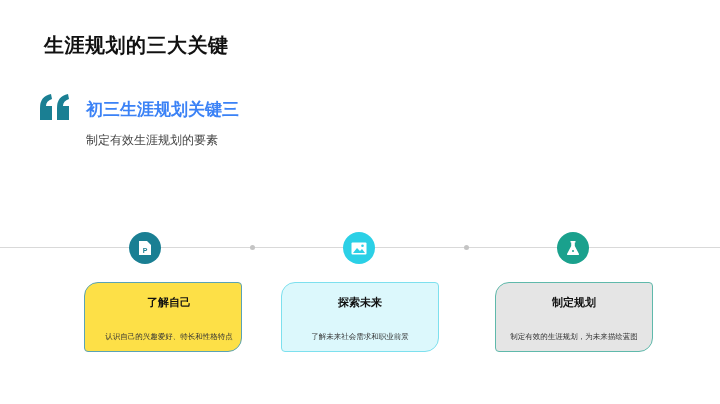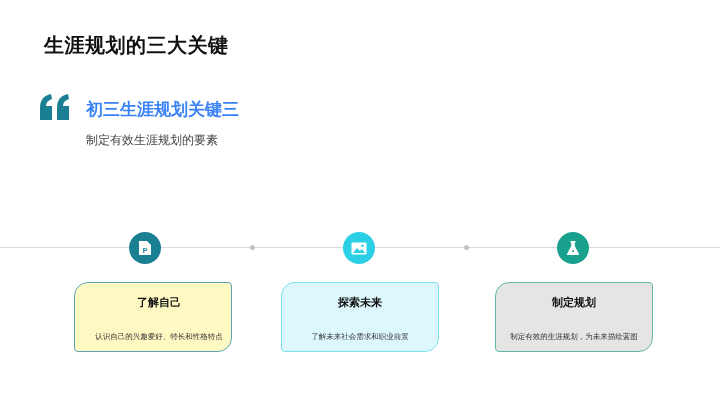--- a/index.html
+++ b/index.html
@@ -31,21 +31,21 @@
 <div class="timeline"></div>
 <div class="dot" style="left:250px;"></div>
 <div class="dot" style="left:464px;"></div>
 
 <div class="node" style="left:129px;background:#1a7f93;">
   <svg width="14" height="16" viewBox="0 0 14 16">
     <path d="M1 1 L9 1 L13 5 L13 15 L1 15 Z" fill="#ffffff"></path>
     <text x="7" y="13" font-size="7" text-anchor="middle" fill="#1a7f93" font-family="Liberation Sans, sans-serif" font-weight="bold">P</text>
   </svg>
 </div>
-<div class="card" style="left:74px;background:#fef9c3;border-color:#5aa3b5;padding-left:12px;">
+<div class="card" style="left:84px;background:#fde047;border-color:#5aa3b5;padding-left:12px;">
   <div class="card-title">了解自己</div>
   <div class="card-text">认识自己的兴趣爱好、特长和性格特点</div>
 </div>
 
 <div class="node" style="left:343px;background:#2bd0e6;">
   <svg width="16" height="13" viewBox="0 0 16 13">
     <rect x="0.5" y="0.5" width="15" height="12" rx="1" fill="#ffffff"></rect>
     <path d="M2 11 L6 6 L9 9 L11 7 L14 11 Z" fill="#2bd0e6"></path>
     <circle cx="11.5" cy="3.8" r="1.3" fill="#2bd0e6"></circle>
   </svg>

